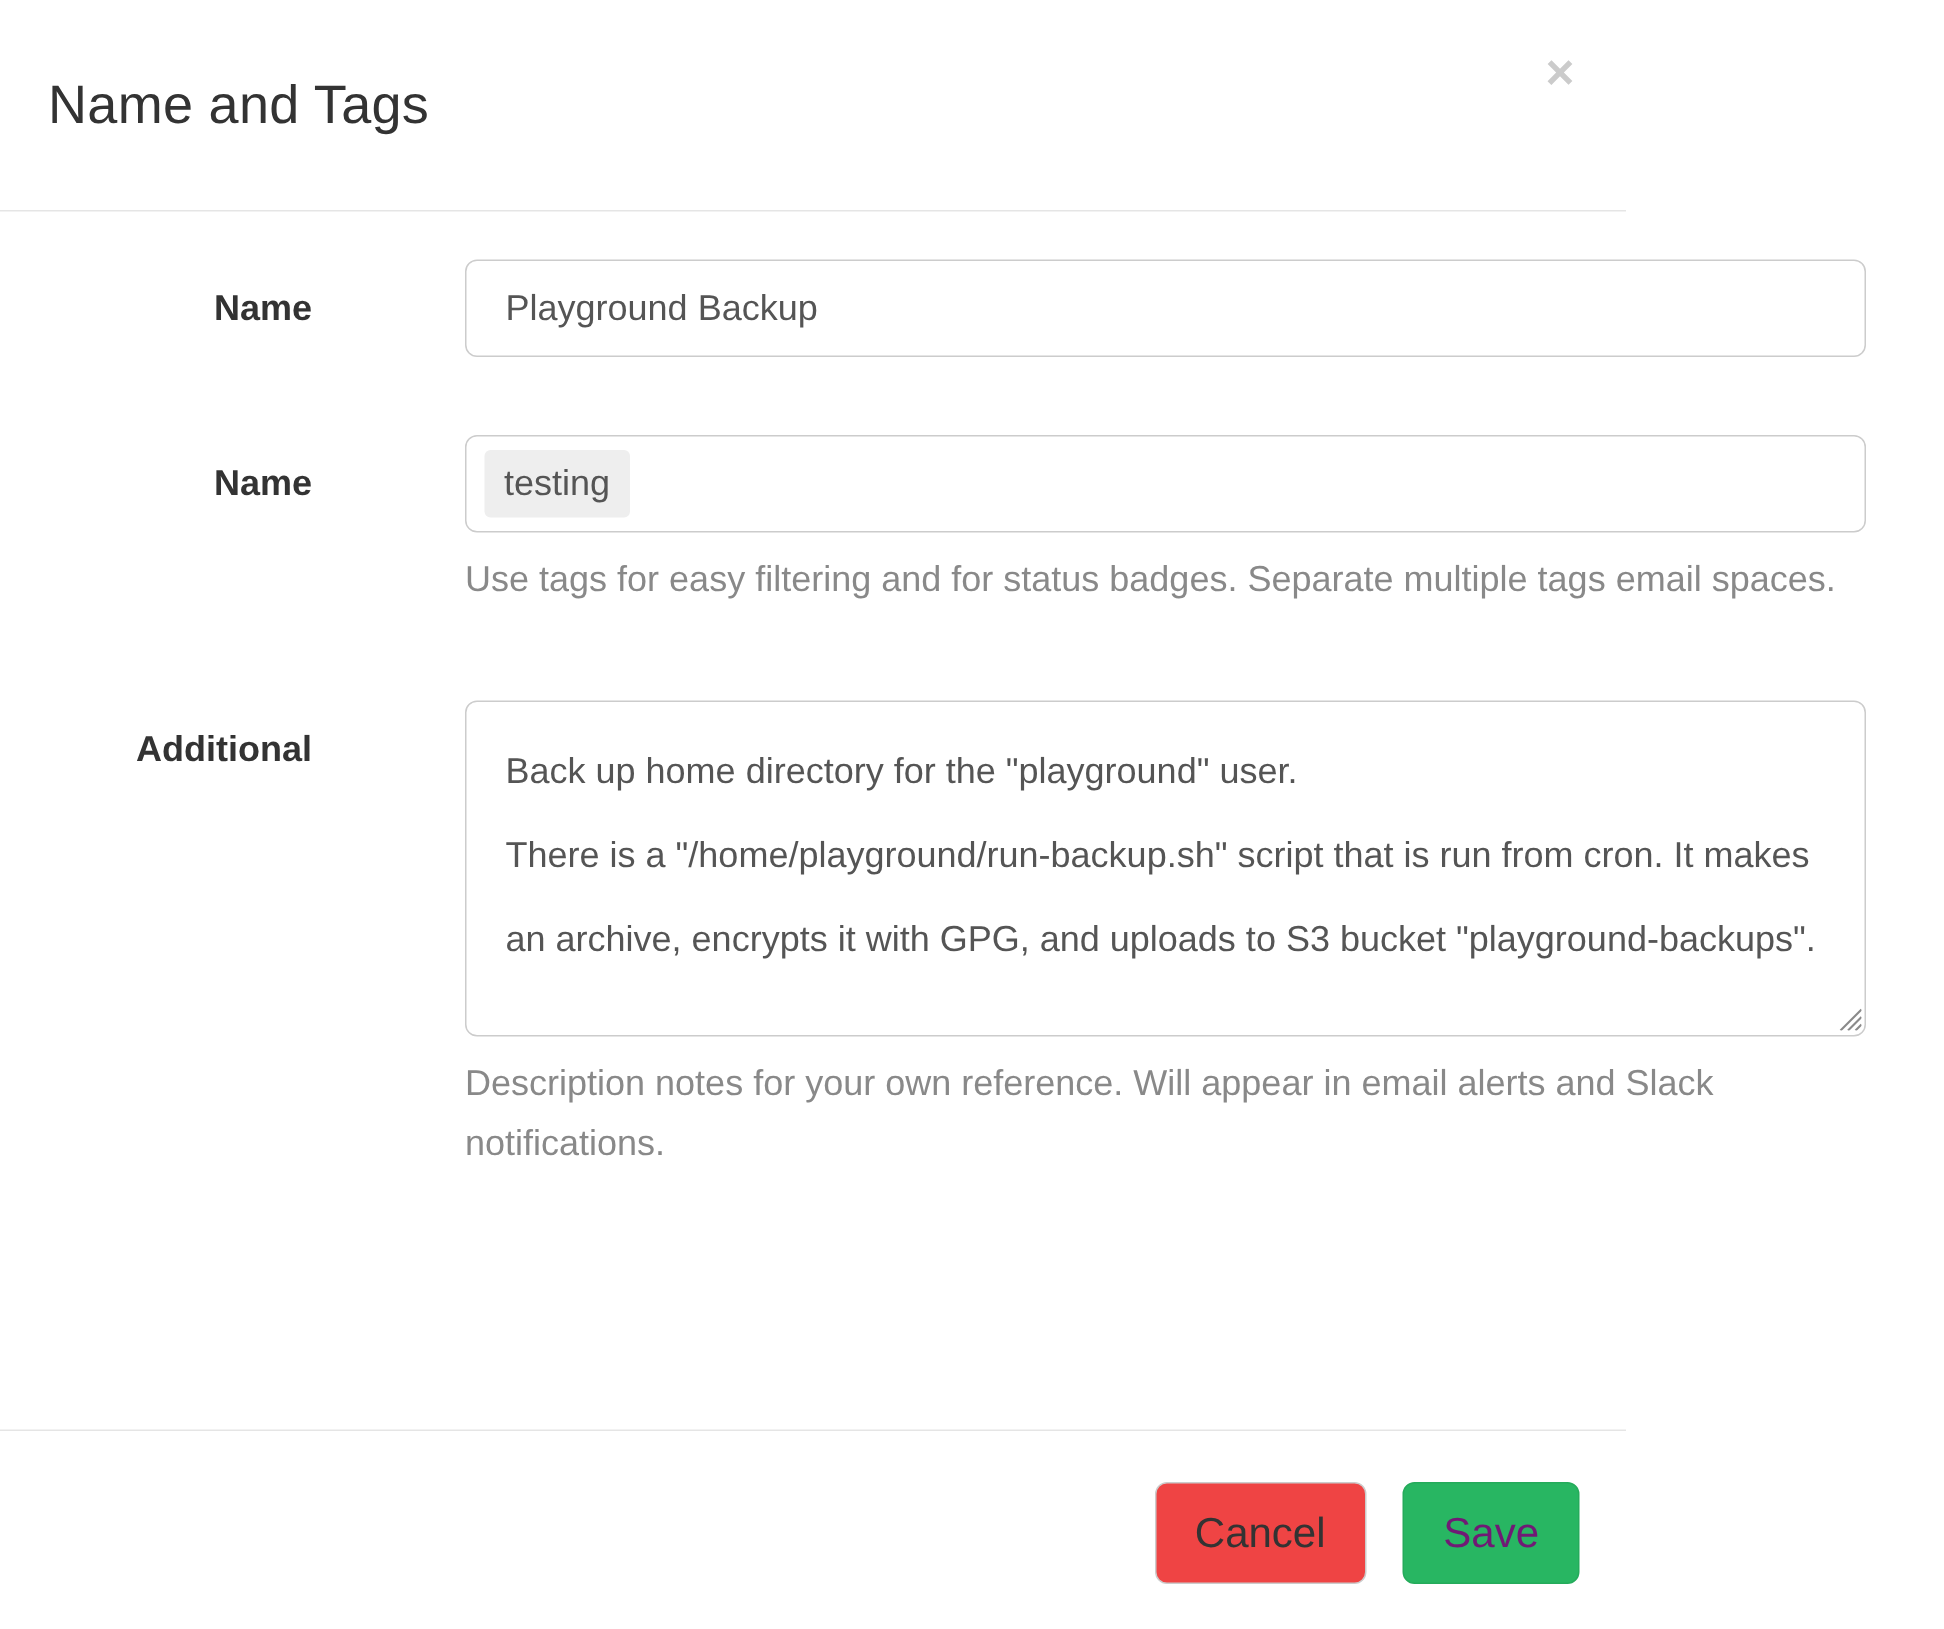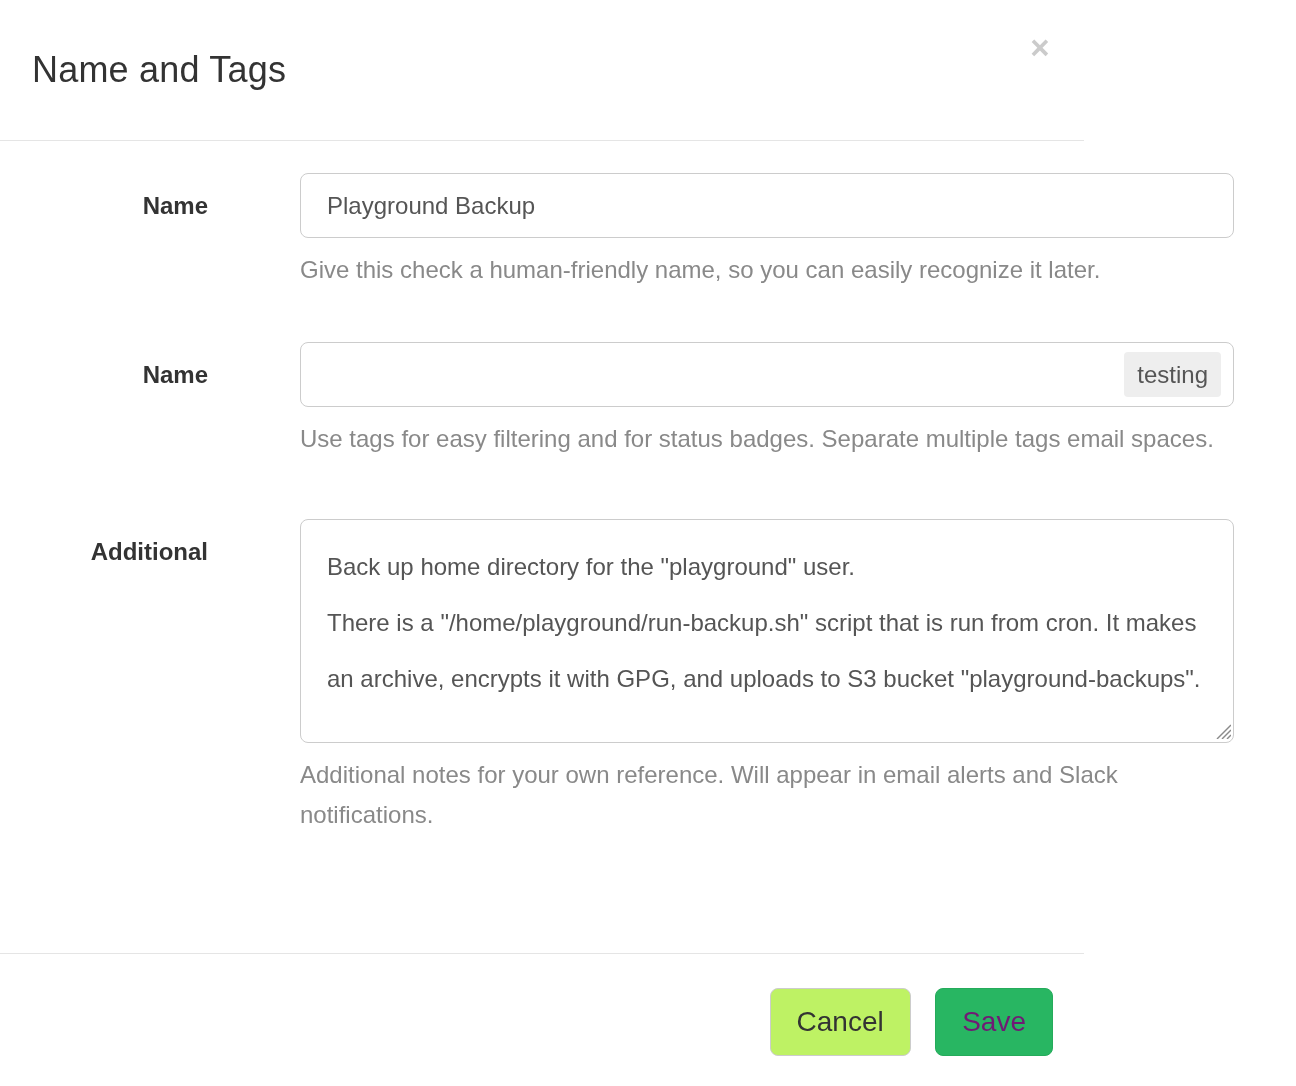--- a/index.html
+++ b/index.html
@@ -48,39 +48,38 @@
 
   .col-label {
     flex: 0 0 250px;
     width: 250px;
     padding: 13px 42px 0 0;
     text-align: right;
     font-size: 24px; font-weight: 700;
     line-height: 40px;
     color: #333;
   }
-  .col-control { flex: 0 0 934px; width: 934px; margin-left: 18px; }
+  .col-control { flex: 0 0 934px; width: 934px; margin-left: 28px; }
 
   .form-control {
     display: block;
     width: 934px; height: 65px;
     padding: 0 26px;
     border: 1px solid var(--input-border, #cccccc);
     border-radius: 8px;
     background: #fff;
     font-family: "Liberation Sans", "DejaVu Sans", sans-serif;
     font-size: 24px;
     color: #555;
     outline: none;
   }
 
   .tags-box {
     padding: 9px 12px;
     line-height: 45px;
-    text-align: right;
   }
   .tag-chip {
     display: inline-block;
     background: var(--chip-bg, #eeeeee);
     border-radius: 4px;
     padding: 0 13px;
     height: 45px; line-height: 45px;
     font-size: 24px; color: #555;
   }
 
@@ -118,21 +117,21 @@
     display: inline-block;
     height: 68px;
     padding: 0 26px;
     border-radius: 8px;
     font-family: "Liberation Sans", "DejaVu Sans", sans-serif;
     font-size: 28px;
     line-height: 66px;
     cursor: pointer;
   }
   .btn-cancel {
-    background: #bef264;
+    background: #ef4444;
     border: 1px solid var(--input-border, #cccccc);
     color: #333;
     min-width: 138px;
   }
   .btn-save {
     background: var(--save-green, #28b662);
     border: 1px solid var(--save-green-border, #25ab5b);
     color: #701a75;
     min-width: 114px;
     margin-left: 20px;
@@ -149,21 +148,20 @@
       <span>×</span>
     </button>
   </div>
 
   <div class="modal-body">
 
     <div class="form-row row-name">
       <label class="col-label">Name</label>
       <div class="col-control">
         <input class="form-control" type="text" value="Playground Backup" style="">
-        <p class="help-block">Give this check a human-friendly name, so you can easily recognize it later.</p>
       </div>
     </div>
 
     <div class="form-row row-tags">
       <label class="col-label">Name</label>
       <div class="col-control">
         <div class="form-control tags-box">
           <span class="tag-chip">testing</span>
         </div>
         <p class="help-block">Use tags for easy filtering and for status badges. Separate multiple tags email spaces.</p>
@@ -175,21 +173,21 @@
       <div class="col-control">
         <div class="textarea-wrap">
           <textarea class="form-control" style="">Back up home directory for the "playground" user.
 There is a "/home/playground/run-backup.sh" script that is run from cron. It makes an archive, encrypts it with GPG, and uploads to S3 bucket "playground-backups".</textarea>
           <svg class="resize-handle" width="15" height="15" viewBox="0 0 15 15">
             <line x1="15" y1="1" x2="1" y2="15" stroke="#8a8a8a" stroke-width="1.4"></line>
             <line x1="15" y1="6" x2="6" y2="15" stroke="#8a8a8a" stroke-width="1.4"></line>
             <line x1="15" y1="11" x2="11" y2="15" stroke="#8a8a8a" stroke-width="1.4"></line>
           </svg>
         </div>
-        <p class="help-block">Additional notes for your own reference. Will appear in email alerts and Slack notifications.</p>
+        <p class="help-block">Description notes for your own reference. Will appear in email alerts and Slack notifications.</p>
       </div>
     </div>
 
   </div>
 
   <div class="modal-footer">
     <button class="btn btn-cancel">Cancel</button>
     <button class="btn btn-save">Save</button>
   </div>
 

